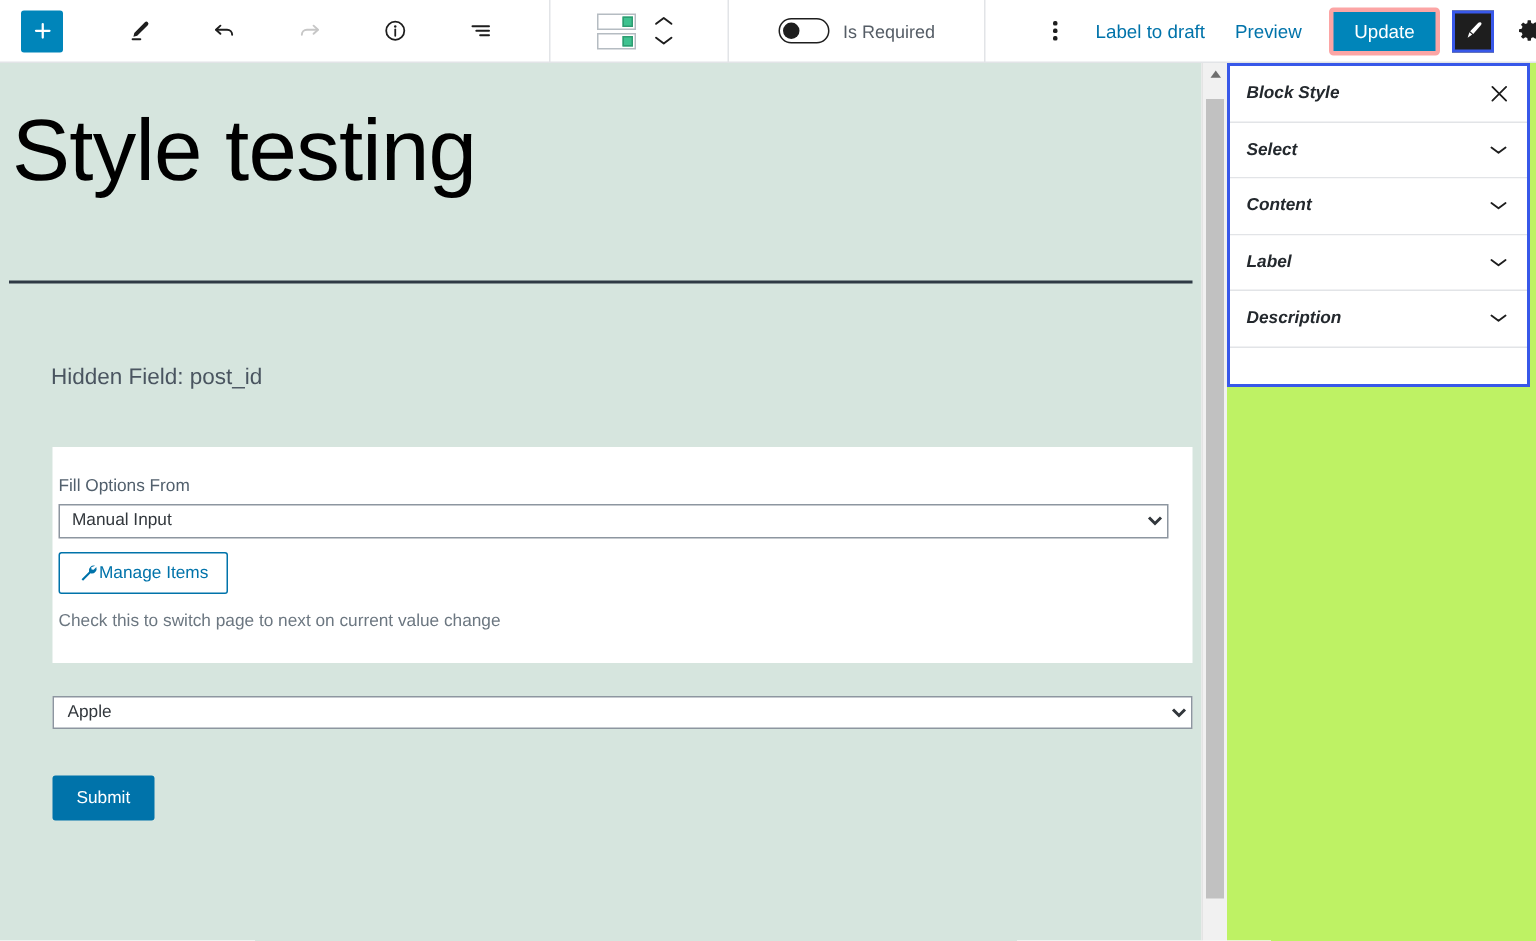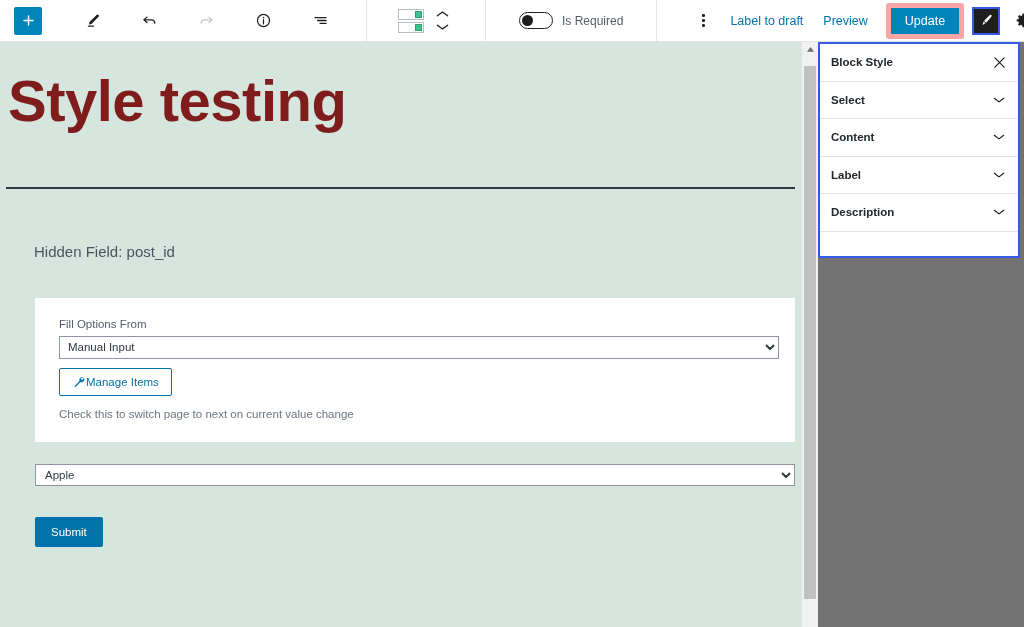--- a/index.html
+++ b/index.html
@@ -57,49 +57,49 @@
   .toggle-label { font-size: 12px; color: #555d66; white-space: nowrap; }
 
   .kebab { display: flex; flex-direction: column; gap: 2.5px; align-items: center; }
   .kebab i { width: 2.5px; height: 2.5px; border-radius: 50%; background: #1e1e1e; display:block; }
 
   .link-btn {
     font-size: 12.5px; color: #0073aa; background: none; border: none;
     cursor: pointer; padding: 6px 10px; white-space: nowrap;
   }
   .update-btn {
-    font-size: 12.5px; color: #fff; background: #0085ba; border: 5px solid #fca5a5;
+    font-size: 12.5px; color: #fff; background: #0085ba; border: 3px solid #fca5a5;
     border-radius: 3px; padding: 6px 14px; cursor: pointer; margin: 4px 8px;
   }
   .style-btn {
     width: 28px; height: 28px; background: #1e1e1e; border: 2px solid #3858e9;
     display: flex; align-items: center; justify-content: center; cursor: pointer;
     margin-right: 8px;
   }
   .gear-btn { width: 30px; height: 30px; display:flex; align-items:center; justify-content:center; cursor:pointer; }
 
   
   .body { flex: 1; display: flex; position: relative; overflow: hidden; }
 
   
   .canvas {
     flex: 1; background: #d6e5de; position: relative; overflow: hidden;
   }
   .post-title {
-    font-size: 58px; font-weight: 700; color: #7f1d1d;
+    font-size: 58px; font-weight: 400; color: #000000;
     padding: 26px 0 0 8px; letter-spacing: -0.5px; line-height: 1.15;
   }
   .title-rule { height: 2px; background: #2f3a45; margin: 52px 6px 0 6px; }
 
   .hidden-field {
     font-size: 15px; color: #4a5560; padding: 54px 0 0 34px;
   }
 
   .white-card {
-    background: #fff; margin: 38px 0 0 35px; width: 760px; padding: 20px 16px 22px 24px;
+    background: #fff; margin: 38px 0 0 35px; width: 760px; padding: 20px 16px 22px 4px;
   }
   .field-label { font-size: 11.5px; color: #52606d; margin-bottom: 6px; }
   select.wp-select {
     width: 100%; height: 23px; font-size: 11.5px; color: #32373c;
     border: 1px solid #8d96a0; background: #fff; padding: 0 4px;
     font-family: "Liberation Sans", sans-serif;
   }
   .manage-btn {
     margin-top: 9px; display: inline-flex; align-items: center; 
     border: 1px solid #0073aa; color: #0073aa; background: #fff;
@@ -128,21 +128,21 @@
   }
   .sb-arrow { height: 14px; display: flex; align-items: center; justify-content: center; }
   .sb-track { flex: 1; width: 100%; position: relative; }
   .sb-thumb {
     position: absolute; left: 2px; top: 10px; width: 12px; bottom: 28px;
     background: #c1c1c1; border-radius: 0;
   }
 
   
   .sidebar {
-    width: 206px; background: #737373; position: relative;
+    width: 206px; background: #bef264; position: relative; font-style: italic;
   }
   .sidebar-panel {
     position: absolute; left: 0; top: 0; width: 202px;
     border: 2px solid #3858e9; background: #fff;
   }
   .sb-row {
     height: 37.5px; display: flex; align-items: center; justify-content: space-between;
     padding: 0 11px; border-bottom: 1px solid #e2e4e7; background: #fff; cursor: pointer;
   }
   .sb-row:last-child { border-bottom: none; }

